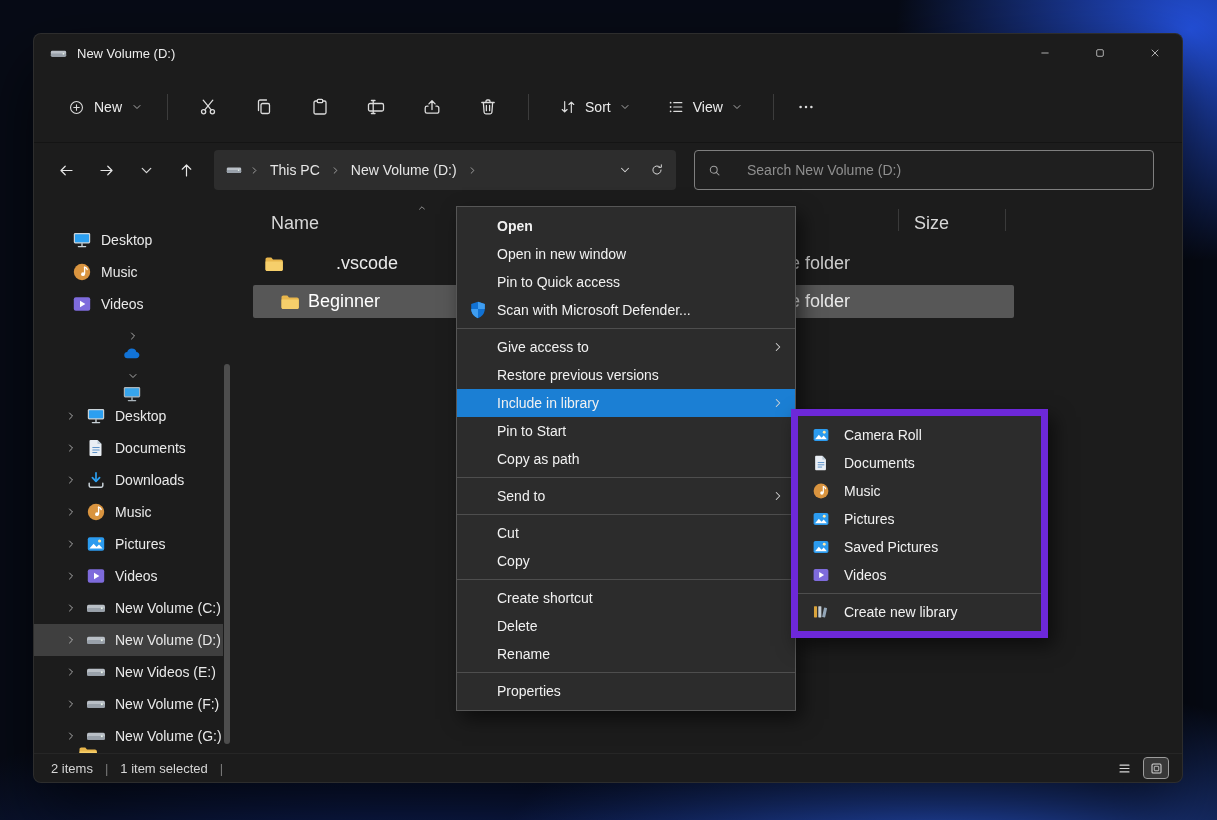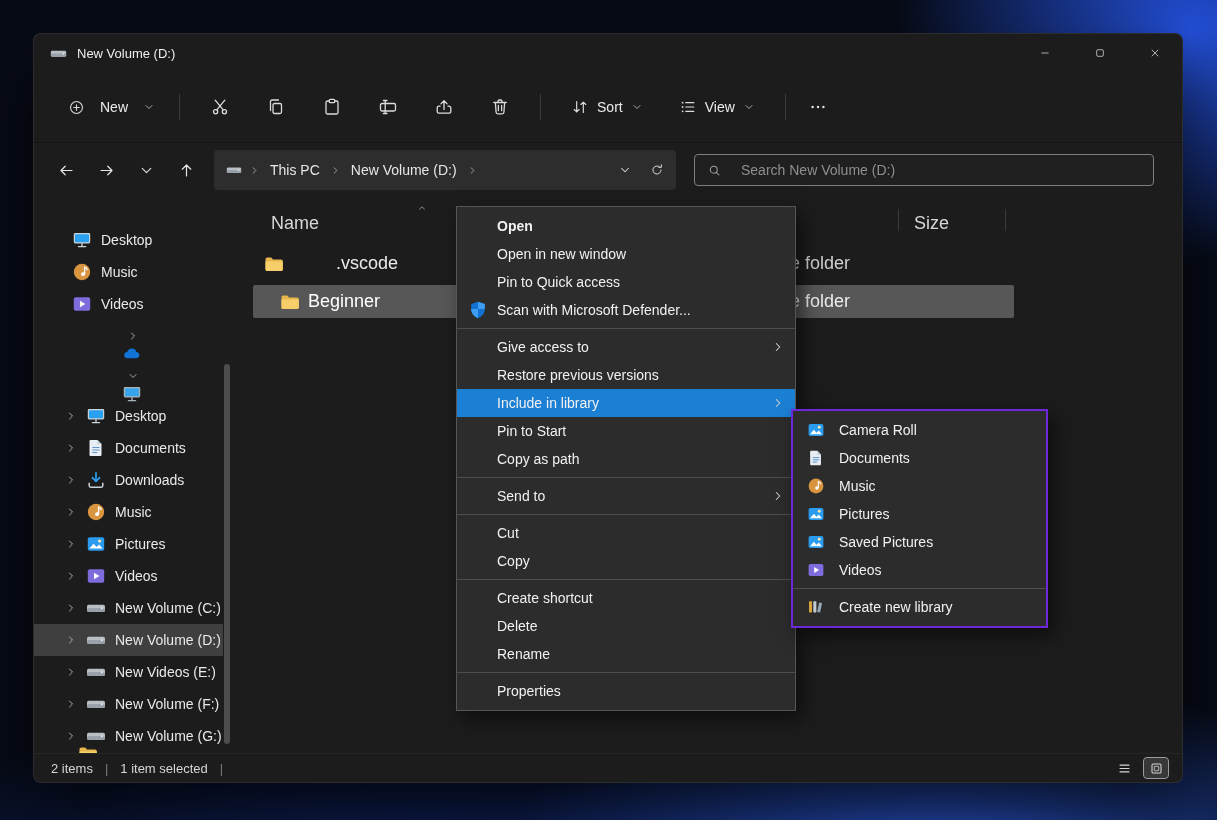--- a/index.html
+++ b/index.html
@@ -26,21 +26,21 @@
   
   .titlebar{height:38px;flex:none;display:flex;align-items:center;padding-left:16px;}
   .title-ic{width:17px;height:17px;margin-right:10px;}
   .title{font-size:13px;color:#ededed;}
   .win-controls{margin-left:auto;display:flex;height:100%;}
   .wbtn{width:55px;height:100%;display:flex;align-items:center;justify-content:center;}
   .wic{width:12px;height:12px;}
 
   
   .toolbar{height:70px;flex:none;display:flex;align-items:center;padding:0 14px;border-bottom:1px solid #141414;}
-  .new-btn{display:flex;align-items:center;gap:15px;color:#ebebeb;font-size:14px;padding:8px 12px;margin-left:8px;border-radius:4px;}
+  .new-btn{display:flex;align-items:center;gap:9px;color:#ebebeb;font-size:14px;padding:8px 12px;margin-left:8px;border-radius:4px;}
   .new-btn .ic{width:17px;height:17px;}
   .new-btn .cd{width:12px;height:12px;opacity:.85;}
   .tsep{width:1px;height:26px;background:#3c3c3c;margin:0 12px;flex:none;}
   #tool-actions{display:flex;align-items:center;}
   .tbtn{width:44px;height:38px;display:flex;align-items:center;justify-content:center;margin:0 6px;border-radius:4px;}
   .tic{width:20px;height:20px;}
   .tbtn-lab{display:flex;align-items:center;gap:8px;color:#ebebeb;font-size:14px;padding:8px 12px;margin:0 6px;border-radius:4px;}
   .tbtn-lab .ic{width:18px;height:18px;}
   .tbtn-lab .cd{width:12px;height:12px;opacity:.85;}
   .dots{width:40px;height:36px;display:flex;align-items:center;justify-content:center;border-radius:4px;}
@@ -50,22 +50,22 @@
   .navbar{height:54px;flex:none;display:flex;align-items:center;padding:0 14px;gap:4px;}
   .nbtn{width:36px;height:34px;display:flex;align-items:center;justify-content:center;border-radius:4px;}
   .nic{width:17px;height:17px;}
   .crumbbar{width:462px;height:40px;background:#2d2d2d;border-radius:4px;display:flex;align-items:center;
     padding:0 12px;margin-left:6px;gap:7px;color:#e6e6e6;font-size:14px;box-sizing:border-box;flex:none;}
   .crumb-ic{width:16px;height:16px;}
   .crumb-chev{width:11px;height:11px;opacity:.8;}
   .crumb{padding:2px 3px;white-space:nowrap;}
   .crumb-end{margin-left:auto;display:flex;align-items:center;gap:18px;}
   .crumb-end .ic{width:14px;height:14px;}
-  .searchbar{flex:1;height:32px;margin-left:14px;margin-right:14px;background:#1f1f1f;border:1px solid #7f7f7f;
-    border-radius:4px;display:flex;align-items:center;padding:0 12px;gap:17px;box-sizing:border-box;}
+  .searchbar{flex:1;height:40px;margin-left:14px;margin-right:14px;background:#1f1f1f;border:1px solid #7f7f7f;
+    border-radius:4px;display:flex;align-items:center;padding:0 12px;gap:23px;box-sizing:border-box;}
   .search-ic{width:15px;height:15px;}
   .searchbar input{background:transparent;border:none;outline:none;color:#cfcfcf;font-size:14px;width:100%;font-family:inherit;}
   .searchbar input::placeholder{color:#8f8f8f;}
 
   
   .content{flex:1;display:flex;min-height:0;position:relative;}
 
   .sidebar{width:197px;flex:none;position:relative;padding-top:27px;box-sizing:border-box;}
   .side-row{height:32px;display:flex;align-items:center;padding-left:15px;color:#e9e9e9;font-size:14px;width:189px;box-sizing:border-box;}
   .side-row.child{padding-left:29px;}
@@ -94,21 +94,21 @@
   .menu{position:absolute;left:422px;top:172px;width:340px;background:var(--menu-bg,#2c2c2c);
     border:1px solid #565656;box-shadow:6px 8px 18px rgba(0,0,0,.55);padding:5px 0;z-index:20;box-sizing:border-box;}
   .menu-item{position:relative;height:28px;display:flex;align-items:center;padding:0 28px 0 40px;color:#f1f1f1;font-size:14px;}
   .menu-item.bold{font-weight:bold;}
   .menu-item.hl{background:var(--accent,#1b7fd4);}
   .mic{position:absolute;left:11px;top:4px;width:20px;height:20px;}
   .marrow{position:absolute;right:10px;top:7px;width:14px;height:14px;}
   .menu-sep{height:1px;background:#4e4e4e;margin:4px 0;}
 
   .submenu{position:absolute;left:757px;top:375px;width:257px;background:var(--menu-bg,#2c2c2c);
-    border:2px solid #6d28d9;box-shadow:6px 8px 18px rgba(0,0,0,.55);padding:5px 0;z-index:21;box-sizing:border-box;}
+    border:7px solid #6d28d9;box-shadow:6px 8px 18px rgba(0,0,0,.55);padding:5px 0;z-index:21;box-sizing:border-box;}
   .sub-item{position:relative;height:28px;display:flex;align-items:center;padding-left:46px;color:#f1f1f1;font-size:14px;}
   .sub-item .mic{left:14px;top:5px;width:18px;height:18px;}
 
   
   .statusbar{height:28px;flex:none;display:flex;align-items:center;padding:0 14px 0 17px;gap:12px;
     color:#d6d6d6;font-size:13px;border-top:1px solid #262626;}
   .spipe{color:#7a7a7a;}
   .sb-right{margin-left:auto;display:flex;gap:8px;align-items:center;}
   .vbtn{width:24px;height:20px;display:flex;align-items:center;justify-content:center;border-radius:3px;}
   .vbtn.active{outline:1px solid #9c9c9c;background:#383838;}

